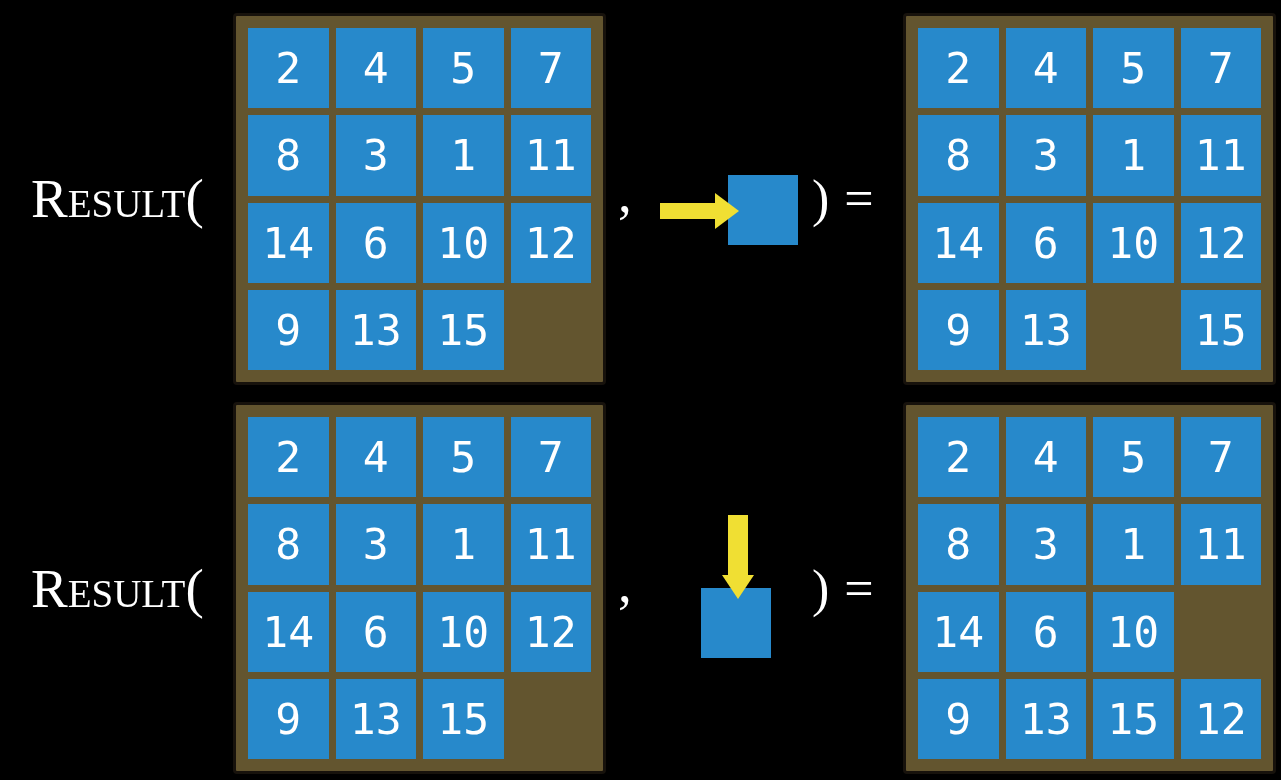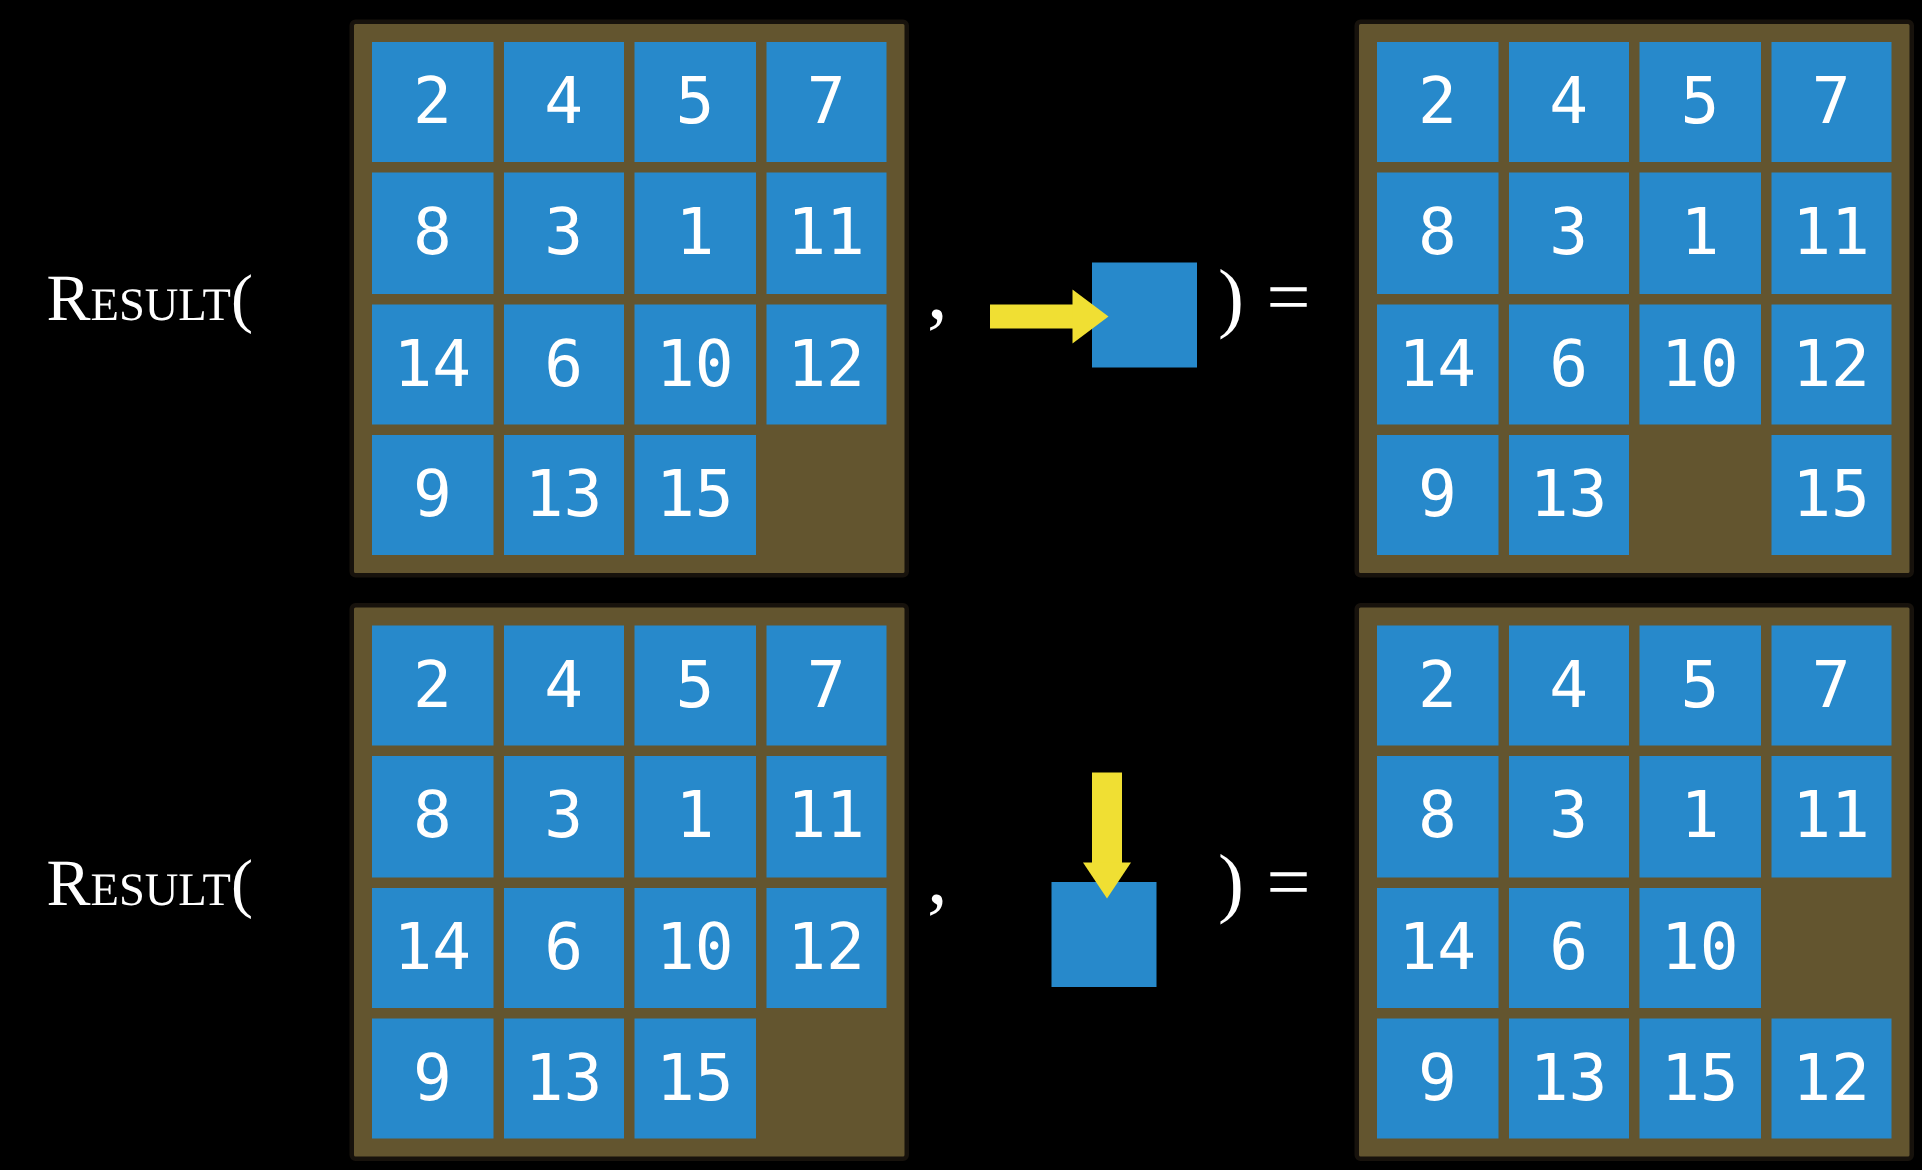--- a/index.html
+++ b/index.html
@@ -15,21 +15,21 @@
 
   
   .formula {
     color: var(--text, #ffffff);
     font-family: "Liberation Serif", serif;
     white-space: nowrap;
     display: flex;
     align-items: center;
   }
   .fn-label {
-    font-size: 44px;
+    font-size: 55px;
     font-variant: small-caps;
     height: 70px;
   }
   .comma {
     font-size: 55px;
     height: 70px;
   }
   .paren-eq {
     font-size: 52px;
     height: 80px;

